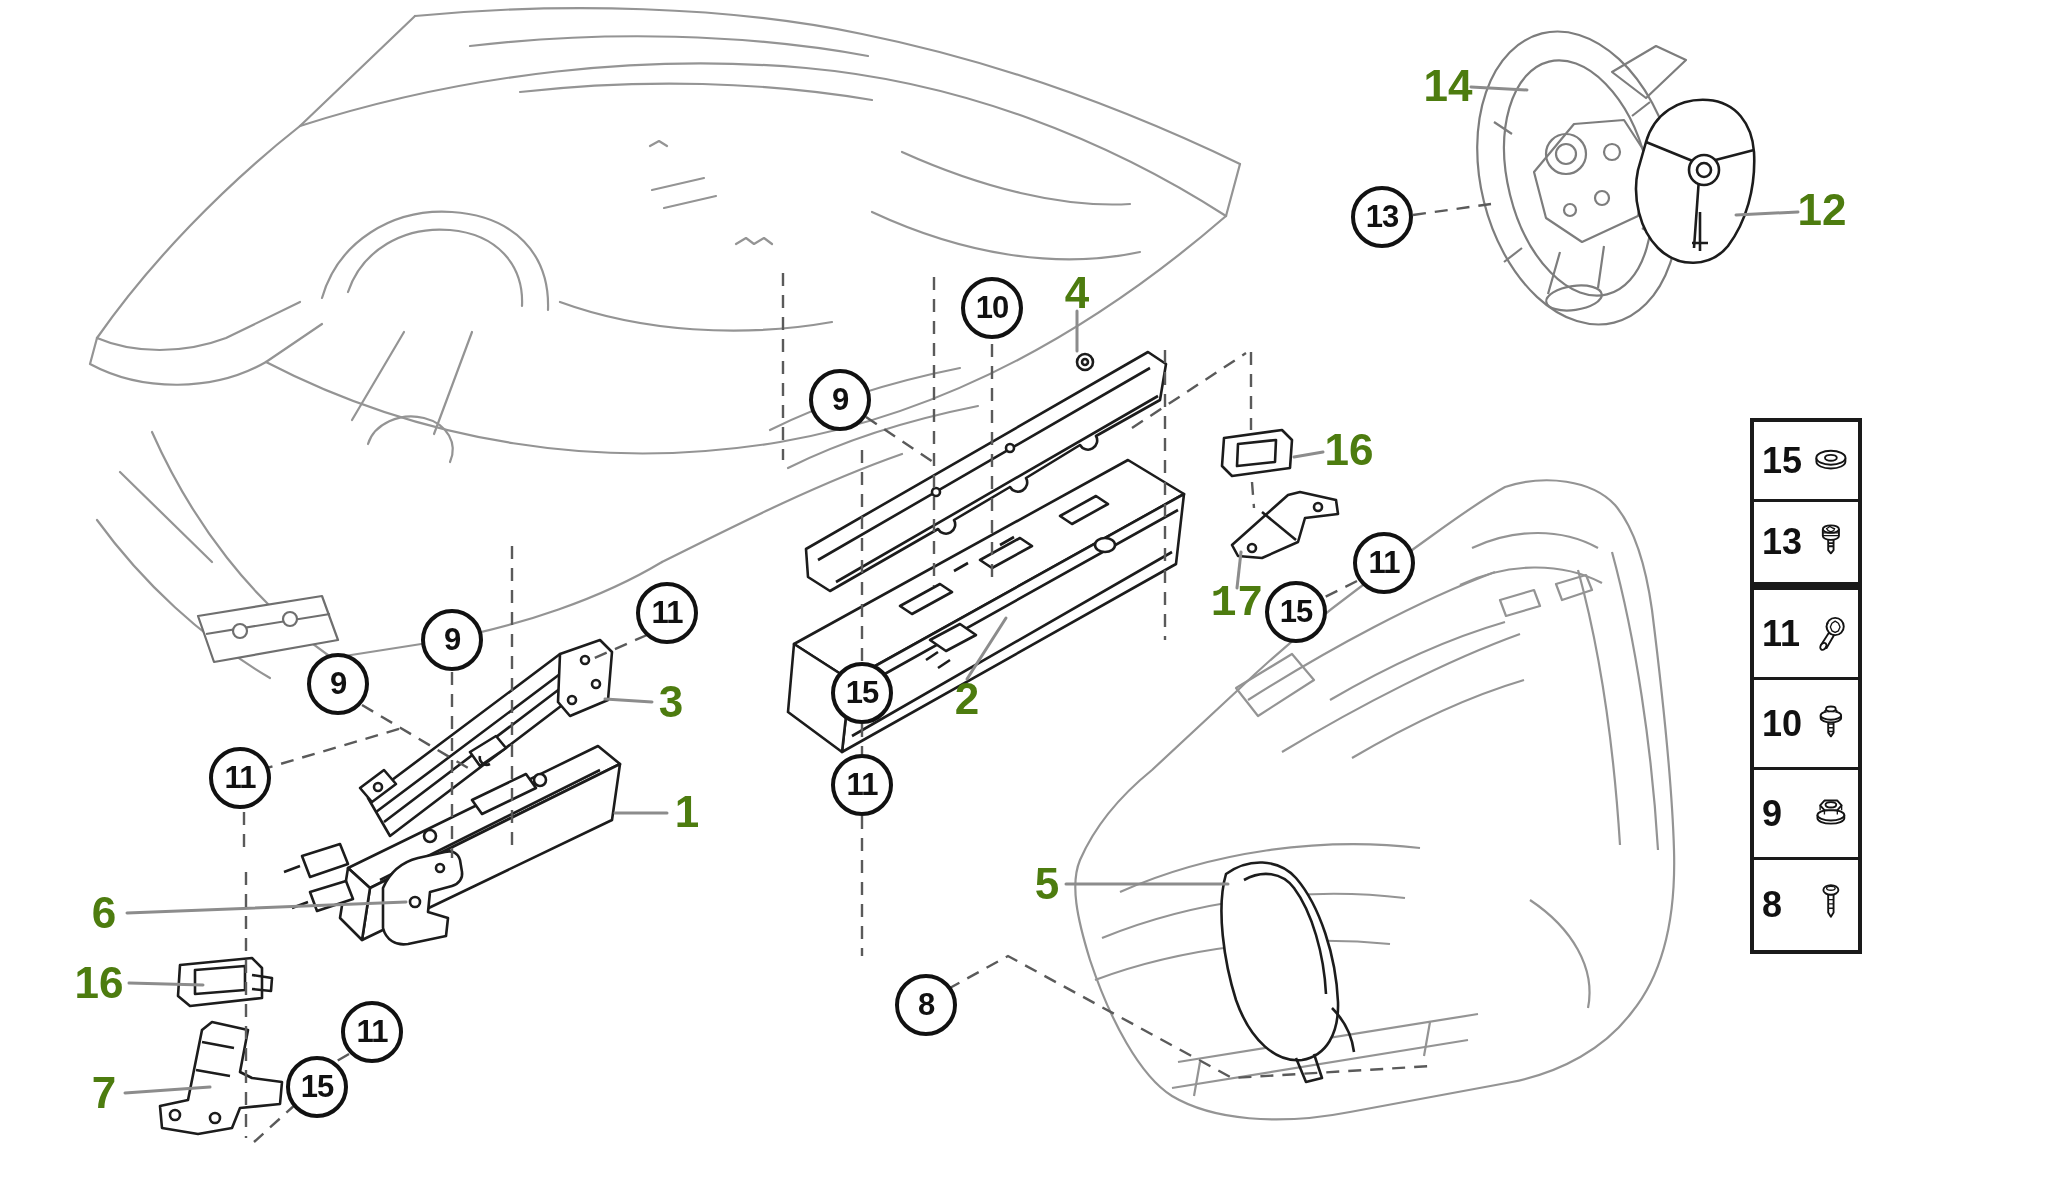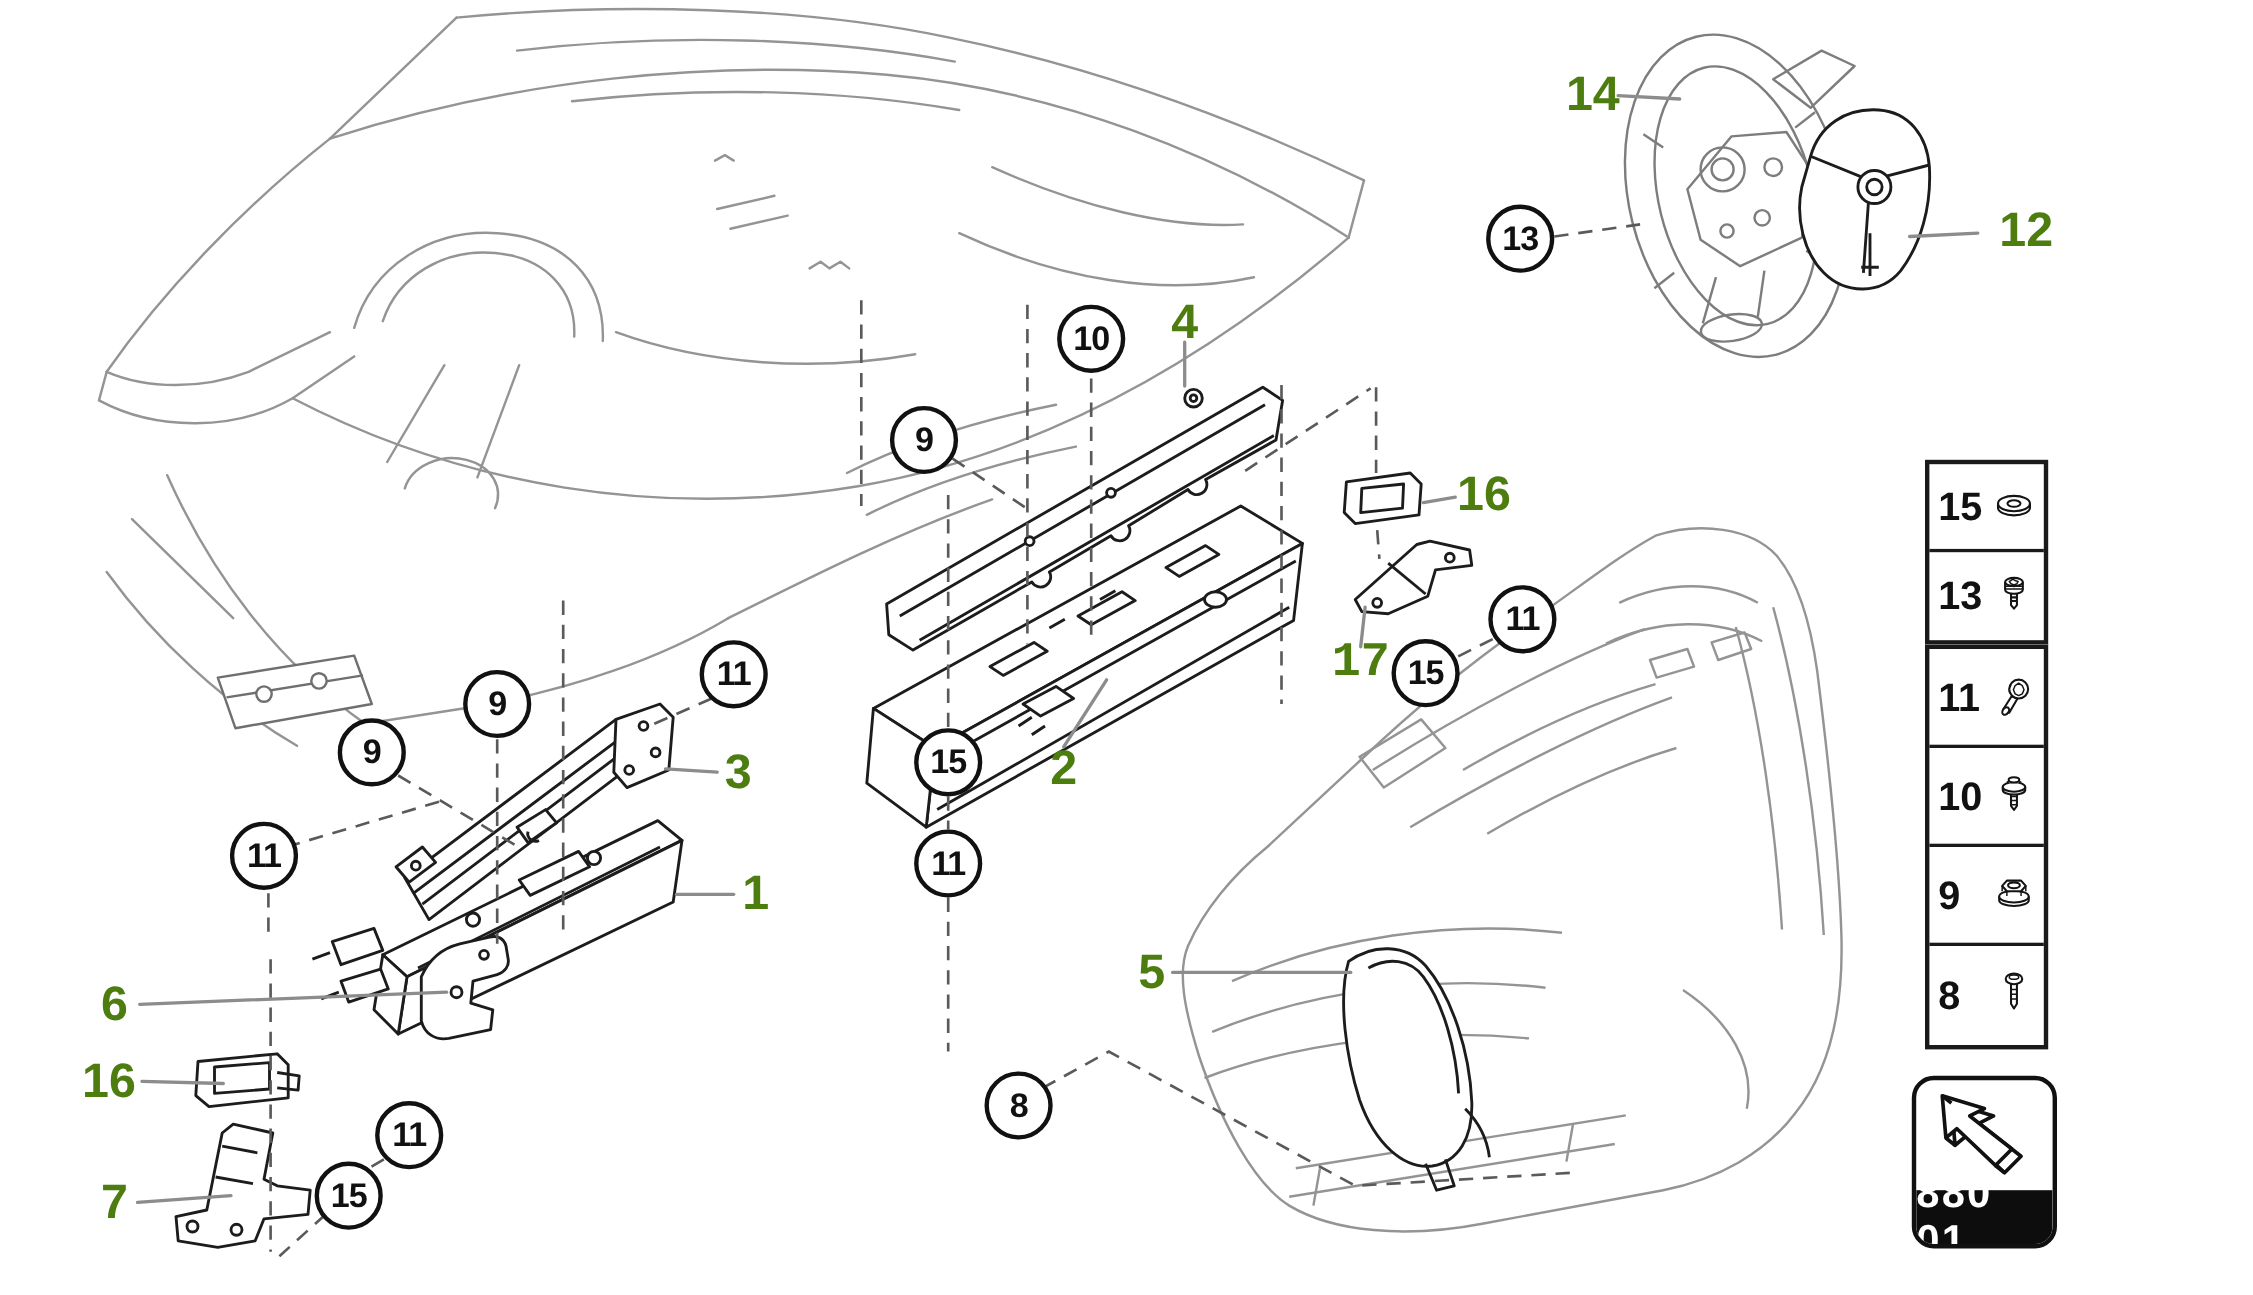--- a/index.html
+++ b/index.html
@@ -292,21 +292,21 @@
       <div class="callout" style="left: 452px; top: 640px;">9</div>
       <div class="callout" style="left: 338px; top: 684px;">9</div>
       <div class="callout" style="left: 667px; top: 613px;">11</div>
       <div class="callout" style="left: 240px; top: 778px;">11</div>
       <div class="callout" style="left: 372px; top: 1032px;">11</div>
       <div class="callout" style="left: 317px; top: 1087px;">15</div>
       <div class="callout" style="left: 1384px; top: 563px;">11</div>
       <div class="callout" style="left: 1296px; top: 612px;">15</div>
       <div class="callout" style="left: 926px; top: 1005px;">8</div>
       <div class="plainlabel" style="left: 1448px; top: 86px;">14</div>
-      <div class="plainlabel" style="left: 1822px; top: 210px; margin-left: 20px;">12</div>
+      <div class="plainlabel" style="left: 1822px; top: 210px;">12</div>
       <div class="plainlabel" style="left: 1077px; top: 293px;">4</div>
       <div class="plainlabel" style="left: 967px; top: 699px;">2</div>
       <div class="plainlabel" style="left: 671px; top: 702px;">3</div>
       <div class="plainlabel" style="left: 687px; top: 812px;">1</div>
       <div class="plainlabel" style="left: 1047px; top: 884px;">5</div>
       <div class="plainlabel" style="left: 104px; top: 913px;">6</div>
       <div class="plainlabel" style="left: 99px; top: 983px;">16</div>
       <div class="plainlabel" style="left: 104px; top: 1093px;">7</div>
       <div class="plainlabel" style="left: 1349px; top: 450px;">16</div>
       <div class="plainlabel" style="left: 1237px; top: 603px; font-family: Liberation Mono, monospace;">17</div>
@@ -346,28 +346,14 @@
         </svg>
     </div>
     <div class="legend-row">
       <span class="legend-ref">8</span>
       <svg class="legend-glyph" viewBox="0 0 100 100">
         <use href="#g-screw8"></use>
         </svg>
     </div>
   </div>
 
-  <div id="nav-box">
-    <div id="nav-arrow">
-      <svg width="100" height="96" viewBox="0 0 120 110">
-        <g stroke="#111" stroke-width="4" stroke-linejoin="round" fill="#fff">
-          <path d="M24,20 L70,34 L54,42 L100,78 L82,96 L40,56 L28,66 z"></path>
-          <path d="M14,12 L60,26 L44,34 L90,70 L72,88 L30,48 L18,58 z"></path>
-          <path d="M72,88 L82,96 M18,58 L28,66 M14,12 L24,20" fill="none"></path>
-        </g>
-      </svg>
-    </div>
-    <div id="nav-band">
-      <span>880 01</span>
-    </div>
-  </div>
 
 </div>
 
 </body></html>

